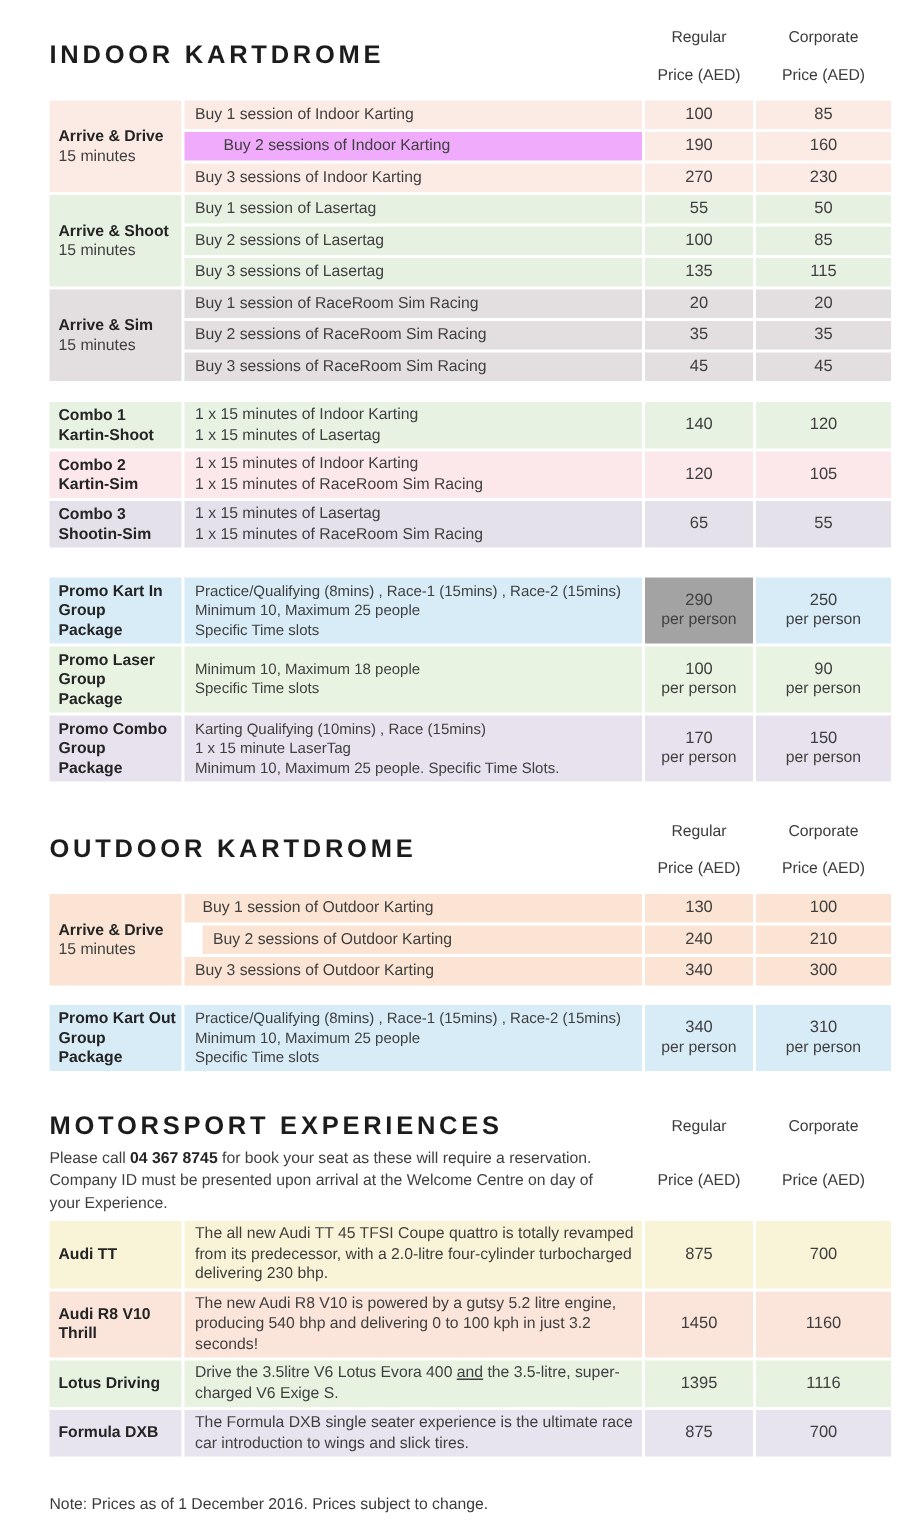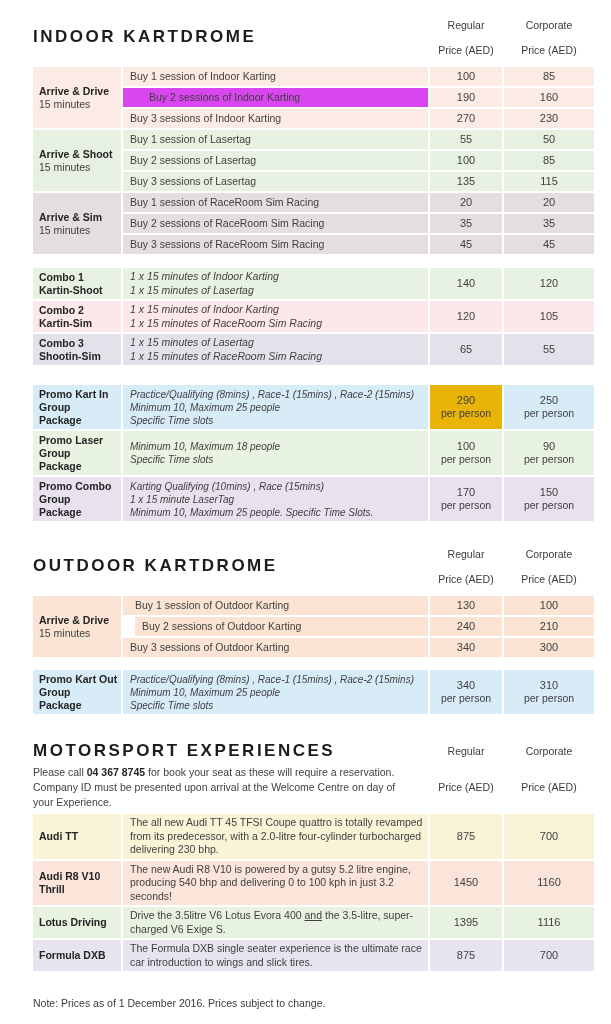--- a/index.html
+++ b/index.html
@@ -26,21 +26,21 @@
   .t-moto     { grid-auto-rows:minmax(30px,auto); }
 
   .lbl { display:flex; flex-direction:column; justify-content:center;
          padding:2px 2px 2px 6px; line-height:13px; }
   .lbl .b { font-weight:bold; font-size:10.5px; color:#242424; white-space:nowrap; }
   .lbl .s { font-size:10.5px; color:#3f3f3f; }
   .span3 { grid-row:span 3; }
 
   .desc { display:flex; flex-direction:column; justify-content:center;
           font-size:10.5px; line-height:13.5px; padding:2px 4px 2px 7px; }
-  .desc .ln { white-space:nowrap;font-style:italic; }
+  .desc .ln { white-space:nowrap; }
   .t-promo .desc { font-size:10px; line-height:13px; }
   .price { display:flex; flex-direction:column; justify-content:center; align-items:center;
            text-align:left; font-size:11px; line-height:13px; }
   .unit { font-size:10.5px; }
 
   
   .intro { grid-column:1/3; font-size:10.5px; line-height:15px; padding-top:2px; }
   .intro .ln { white-space:nowrap; }
   .intro b { color:#242424; }
   .ph-mid { align-self:center; }
@@ -68,21 +68,21 @@
 
     <div class="lbl span3" style="background-color: rgb(252, 235, 228);">
       <span class="b">Arrive &amp; Drive</span>
       <span class="s">15 minutes</span>
     </div>
     <div class="desc" style="background-color: rgb(252, 235, 228);">
         <span>Buy 1 session of Indoor Karting</span>
       </div>
     <div class="price" style="background-color: rgb(252, 235, 228);">100</div>
     <div class="price" style="background-color: rgb(252, 235, 228);">85</div>
-    <div class="desc" style="background-color: #d946ef; padding-left: 26px;">
+    <div class="desc" style="background-color: #f0abfc; padding-left: 26px;">
         <span>Buy 2 sessions of Indoor Karting</span>
       </div>
     <div class="price" style="background-color: rgb(252, 235, 228);">190</div>
     <div class="price" style="background-color: rgb(252, 235, 228);">160</div>
     <div class="desc" style="background-color: rgb(252, 235, 228);">
         <span>Buy 3 sessions of Indoor Karting</span>
       </div>
     <div class="price" style="background-color: rgb(252, 235, 228);">270</div>
     <div class="price" style="background-color: rgb(252, 235, 228);">230</div>
 
@@ -166,21 +166,21 @@
     <div class="lbl" style="background-color: rgb(216, 236, 248);">
       <span class="b">Promo Kart In</span>
       <span class="b">Group</span>
       <span class="b">Package</span>
     </div>
     <div class="desc" style="background-color: rgb(216, 236, 248);">
       <span class="ln">Practice/Qualifying (8mins) , Race-1 (15mins) , Race-2 (15mins)</span>
       <span class="ln">Minimum 10, Maximum 25 people</span>
       <span class="ln">Specific Time slots</span>
     </div>
-    <div class="price" style="background-color: #eab308;">
+    <div class="price" style="background-color: #a3a3a3;">
       <span>290</span>
         <span class="unit">per person</span>
     </div>
     <div class="price" style="background-color: rgb(216, 236, 248);">
       <span>250</span>
         <span class="unit">per person</span>
     </div>
 
     <div class="lbl" style="background-color: rgb(233, 243, 225);">
       <span class="b">Promo Laser</span>

